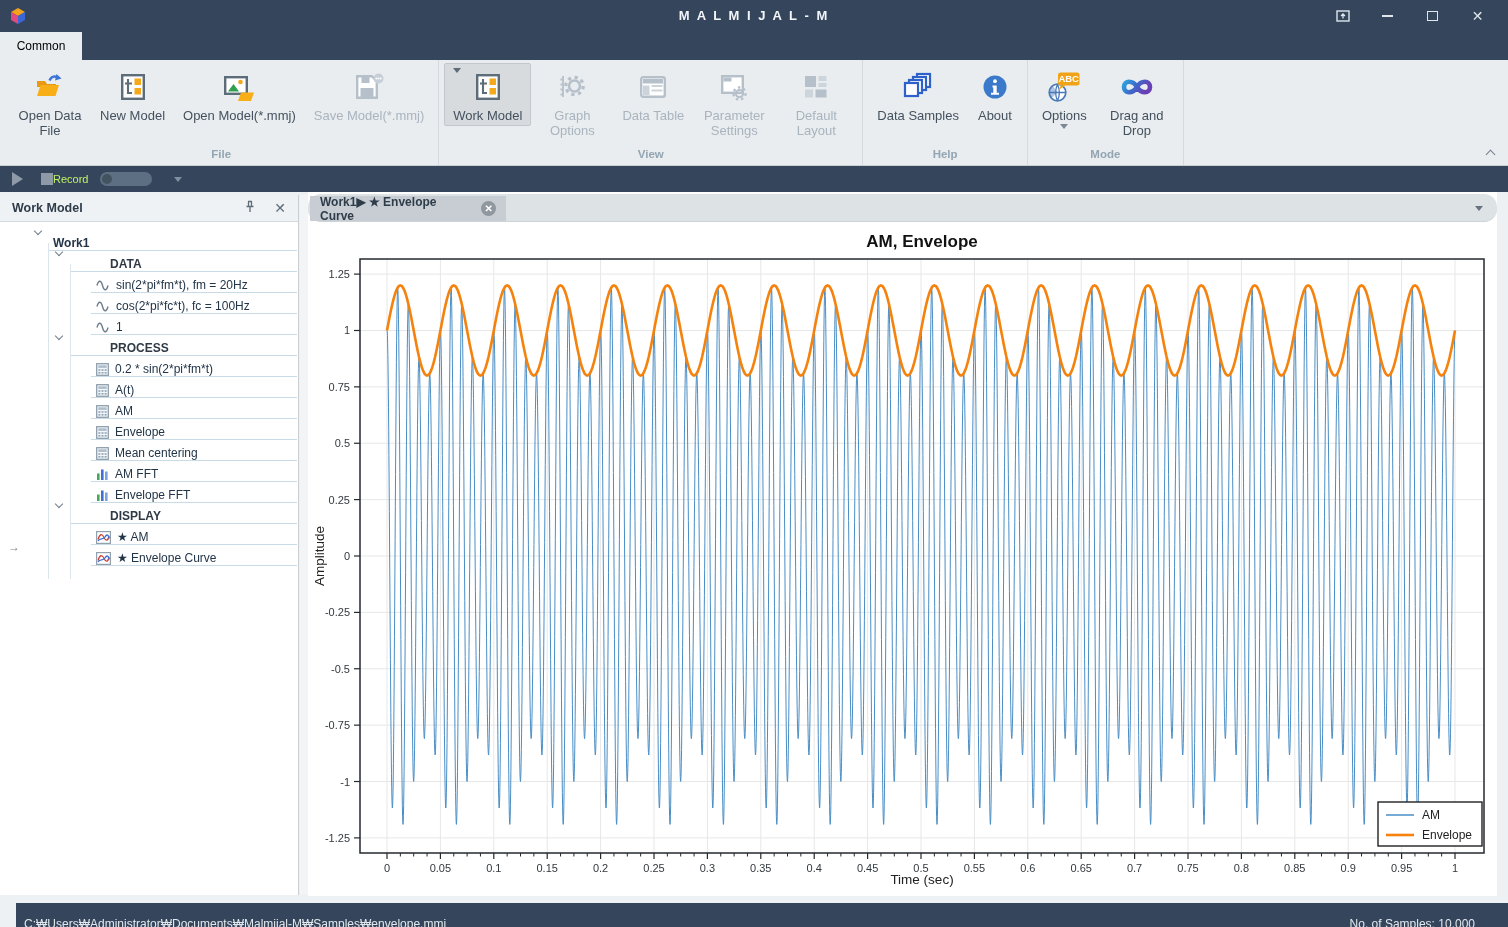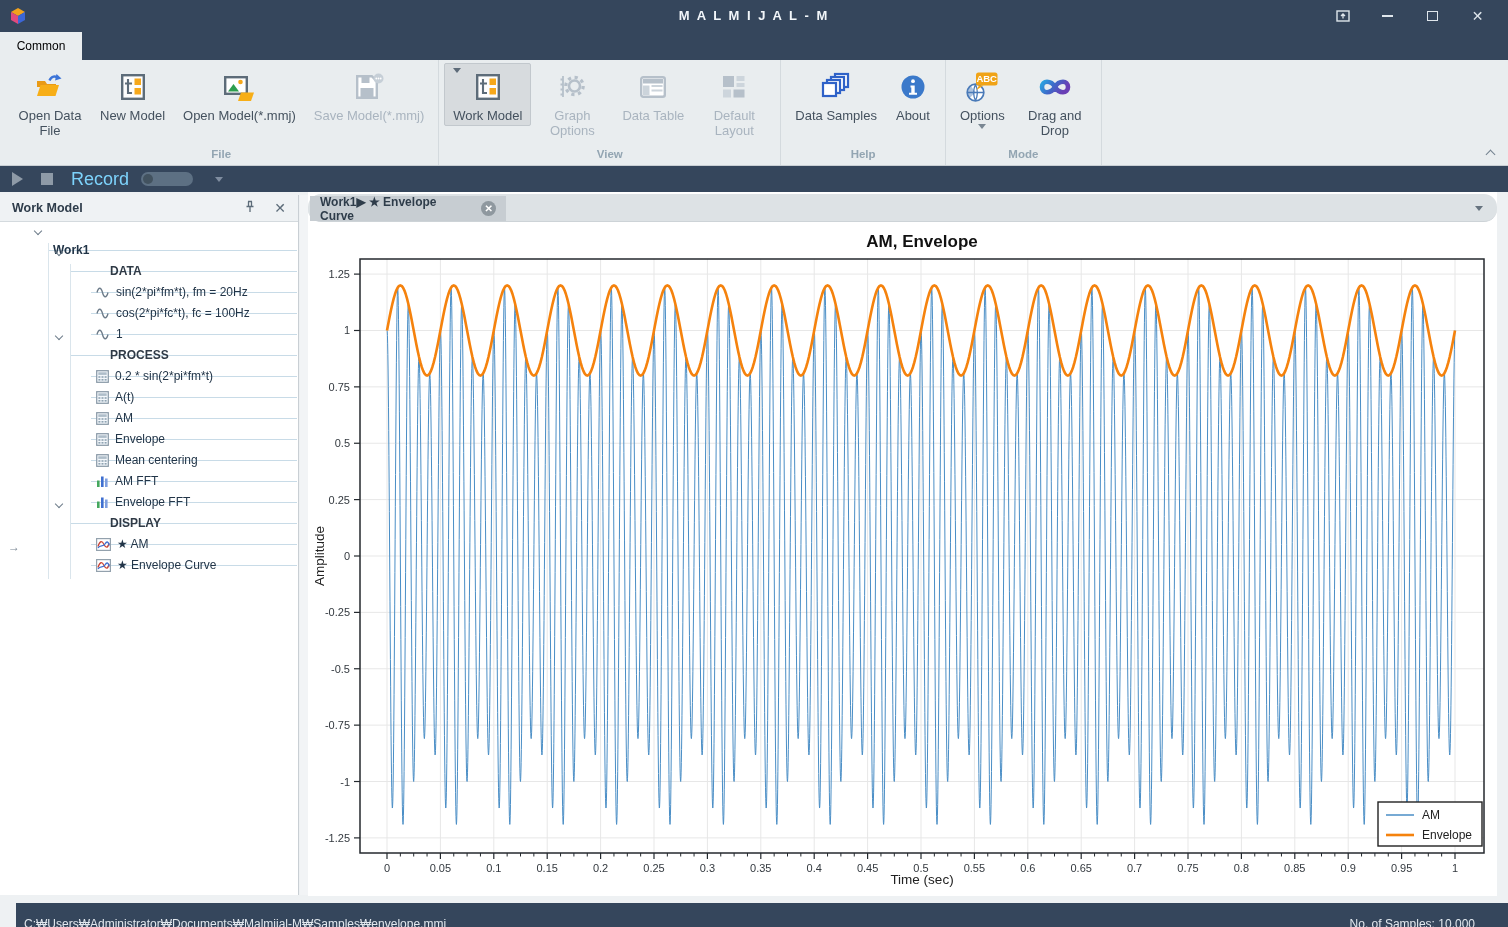--- a/index.html
+++ b/index.html
@@ -40,36 +40,36 @@
   .ribbon-collapse { position:absolute; right:12px; bottom:8px; width:9px; height:9px; }
   .ribbon-collapse .chevup { width:7px; height:7px; border-left:1.6px solid #73828f; border-top:1.6px solid #73828f;
                              transform:rotate(45deg); margin-top:3px; }
 
   
   .recordbar { position:absolute; left:0; top:166px; width:1508px; height:26px; background:#35465c;
                display:flex; align-items:center; }
   .rec-play { width:0; height:0; border-top:7px solid transparent; border-bottom:7px solid transparent;
               border-left:11px solid #8e9aa7; margin-left:12px; }
   .rec-stop { width:12px; height:12px; background:#8e9aa7; margin-left:18px; }
-  .rec-label { color:#7dd3fc; font-size:18px; margin-left:18px; }
+  .rec-label { color:#bef264; font-size:11px; }
   .rec-toggle { width:52px; height:14px; background:#5d7083; border-radius:7px; margin-left:12px; position:relative; }
   .rec-knob { position:absolute; left:2px; top:2px; width:10px; height:10px; border-radius:50%; background:#42525f; }
   .rec-caret { margin-left:22px; border-top-color:#7f8da0; }
 
   
   .left-panel { position:absolute; left:0; top:195px; width:299px; height:700px; background:#fff; border-right:1px solid #c9cfd4; }
   .panel-header { height:27px; background:#eff2f4; border-bottom:1px solid #d4dade; display:flex; align-items:center; }
   .panel-title { font-size:12.5px; font-weight:bold; color:#2e3c4a; margin-left:12px; flex:1; }
   .panel-pin { margin-right:18px; }
   .panel-x { margin-right:12px; color:#5d6c79; font-size:14px; line-height:1; }
 
   .tree { position:relative; }
   .trow { height:21px; position:relative; font-size:12px; color:#223548; }
   .tfill { position:absolute; top:0; bottom:0; right:1px; border-bottom:1px solid #c8dbe7; display:flex;
-           align-items:center; gap:6px; padding-left:5px; background:#fff;margin-top:28px; }
+           align-items:flex-end; gap:6px; padding-left:5px; background:#fff;margin-top:28px; }
   .tfill.lvl0 { left:48px; } .tfill.lvl1 { left:70px;padding-left:40px; } .tfill.lvl2 { left:91px; }
   .trow.root .tfill { background:#ffff00; font-weight:bold; }
   .trow.section .tfill { background:#fbdcb6; font-weight:bold; color:#2f3a46; }
   .trow.selected .tfill { background:#84cc16; font-weight:normal; }
   .tchev { position:absolute; top:6px; width:6px; height:6px; border-right:1.6px solid #6d7c8a; border-bottom:1.6px solid #6d7c8a; transform:rotate(45deg); }
   .tchev.lvl0 { left:35px; } .tchev.lvl1 { left:56px; }
   .tpointer { position:absolute; left:8px; top:3px; color:#7b8894; font-size:12px; }
   .ticon { display:flex; align-items:center; }
   .guide { position:absolute; width:1px; background:#dae5ec; }
 
@@ -206,20 +206,31 @@
             <div class="rib-btn disabled">
               <div class="rib-icon">
                 <svg width="30" height="28" viewBox="0 0 30 28">
                   <rect x="3.2" y="4.2" width="23.6" height="19.6" rx="2" fill="#fff" stroke="#b6c0ca" stroke-width="2.4"></rect>
                   <rect x="5" y="6" width="20" height="4.5" fill="#b6c0ca"></rect>
                   <rect x="5" y="12.5" width="6.5" height="9.5" fill="#ccd4db"></rect>
                   <path d="M13.5 13 h11 M13.5 17.5 h11" stroke="#ccd4db" stroke-width="2"></path>
                 </svg>
               </div>
               <div class="rib-text">Data Table</div>
+            </div>
+            <div class="rib-btn disabled wrap">
+              <div class="rib-icon">
+                <svg width="30" height="28" viewBox="0 0 30 28">
+                  <rect x="3.2" y="3.2" width="20.6" height="16.6" fill="#fff" stroke="#b6c0ca" stroke-width="2.4"></rect>
+                  <rect x="4.5" y="4.5" width="8" height="4" fill="#b6c0ca"></rect>
+                  <circle cx="20.5" cy="20.5" r="3.6" fill="none" stroke="#b6c0ca" stroke-width="2"></circle>
+                  <circle cx="20.5" cy="20.5" r="6" fill="none" stroke="#b6c0ca" stroke-width="2.4" stroke-dasharray="2.4 2.8"></circle>
+                </svg>
+              </div>
+              <div class="rib-text">Parameter Settings</div>
             </div>
             <div class="rib-btn disabled wrap">
               <div class="rib-icon">
                 <svg width="28" height="28" viewBox="0 0 28 28">
                   <rect x="3" y="3" width="11" height="11" fill="#b6c0ca"></rect>
                   <rect x="16.5" y="3" width="8" height="5" fill="#cdd5dc"></rect>
                   <rect x="16.5" y="10" width="8" height="4" fill="#cdd5dc"></rect>
                   <rect x="3" y="16.5" width="8" height="8" fill="#cdd5dc"></rect>
                   <rect x="13.5" y="16.5" width="11" height="8" fill="#b6c0ca"></rect>
                 </svg>

